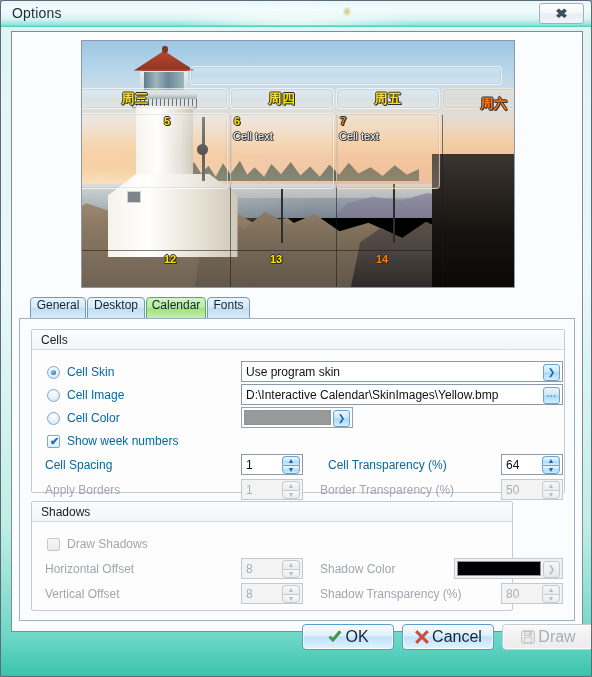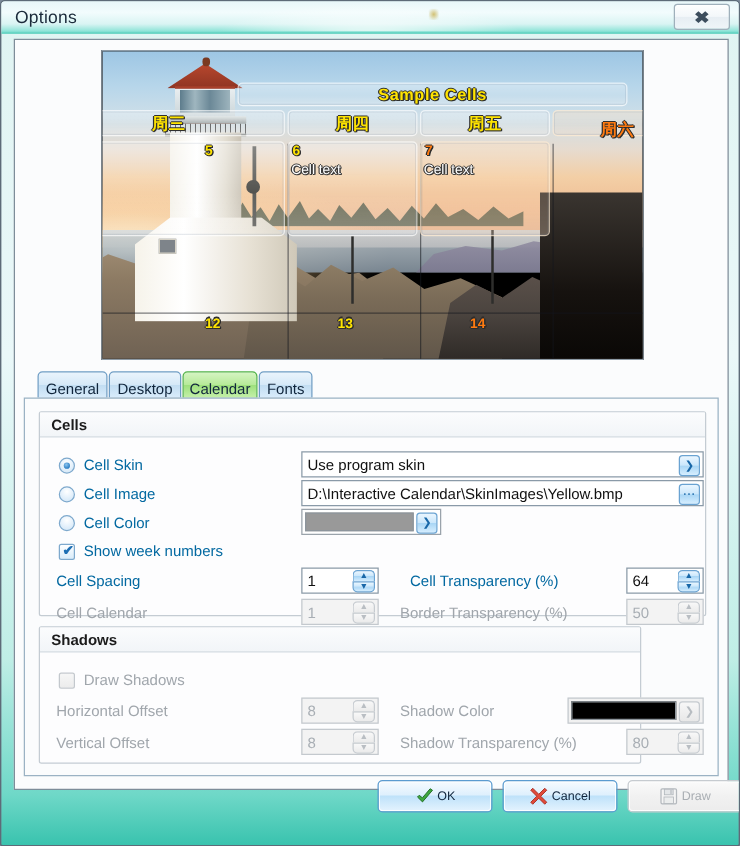--- a/index.html
+++ b/index.html
@@ -188,21 +188,21 @@
   .gridline-h{position:absolute;height:1px;background:rgba(20,24,30,.55);}
 
   
   .tabstrip{position:absolute;left:7px;top:265px;width:556px;height:22px;}
   .tab{
     position:absolute;top:0;height:22px;
     box-sizing:border-box;
     border:1px solid #6d9cc4;
     border-radius:4px 4px 0 0;
     background:linear-gradient(to bottom,#eaf4fc 0%,#d6e9f8 48%,#c2ddf2 52%,#d9ecfb 100%);
-    display:flex;align-items:flex-end;justify-content:center;
+    display:flex;align-items:flex-start;justify-content:center;
     font-size:12px;color:#10253c;
     padding:0 8px;
   }
   .tab.active{
     border-color:#52b247;
     background:linear-gradient(to bottom,#d5f4c2 0%,#b7ea9a 48%,#9ee07d 52%,#c4f0a8 100%);
   }
   .tabbody{
     position:absolute;left:7px;top:286px;width:556px;height:303px;
     box-sizing:border-box;
@@ -211,21 +211,21 @@
   }
 
   
   .group{position:absolute;box-sizing:border-box;border:1px solid #c4ccd3;background:#fdfdfe;border-radius:2px;}
   .group-header{
     position:absolute;left:0;top:0;right:0;height:20px;
     box-sizing:border-box;
     border-bottom:1px solid #d4dbe1;
     background:linear-gradient(to bottom,#fbfcfd 0%,#f2f5f8 100%);
     display:flex;align-items:center;padding-left:9px;
-    font-size:12px;color:#1b1b1b;font-weight:bold;
+    font-size:12px;color:#1b1b1b;
   }
 
   
   .lbl{position:absolute;font-size:12px;color:#0369a1;white-space:nowrap;}
   .lbl.dis{color:#a0a6ac;}
 
   .radio{position:absolute;width:13px;height:13px;border-radius:50%;
     box-sizing:border-box;
     border:1px solid #7ea9cd;
     background:radial-gradient(circle at 50% 30%,#ffffff 0%,#e3f0fb 55%,#cfe4f5 100%);}
@@ -280,21 +280,21 @@
   .spin-btns .sb.up{border-radius:4px 4px 0 0;border-bottom:none;}
   .spin-btns .sb.dn{border-radius:0 0 4px 4px;}
   .spin-btns.dis .sb{border-color:#c6cbd0;background:linear-gradient(to bottom,#f8f8f8,#ebebeb);color:#b9bec3;}
 
   
   .btn{
     position:absolute;height:26px;box-sizing:border-box;
     border:1px solid #5b9bd0;border-radius:4px;
     background:linear-gradient(to bottom,#f6fbff 0%,#dff0fd 45%,#bfe2fa 50%,#e4f3fe 100%);
     display:flex;align-items:center;justify-content:center;gap:2px;
-    font-size:10px;color:#10253c;
+    font-size:16px;color:#10253c;
     box-shadow:0 0 0 1px rgba(255,255,255,.85) inset;
   }
   .btn.dis{
     border-color:#c6cbd0;color:#a9aeb3;
     background:linear-gradient(to bottom,#fafafa 0%,#f1f1f1 50%,#ececec 100%);
   }
   .ico{width:16px;height:16px;display:block;}
 </style>
 </head>
 <body>
@@ -339,21 +339,20 @@
       </div>
 
       <div class="cal">
 
         <div class="gridline-v" style="left:148px;top:74px;height:174px;"></div>
         <div class="gridline-v" style="left:254px;top:74px;height:174px;"></div>
         <div class="gridline-v" style="left:360px;top:74px;height:174px;"></div>
         <div class="gridline-h" style="left:0;top:209px;width:434px;"></div>
 
         <div class="cellbox" style="left:108px;top:25px;width:312px;height:19px;"></div>
-        <div class="celltitle" style="left:108px;top:25px;width:312px;height:19px;">Sample Cells</div>
 
         <div class="cellbox" style="left:-40px;top:47px;width:186px;height:21px;"></div>
         <div class="celltitle" style="left:-40px;top:47px;width:186px;height:21px;">周三</div>
 
         <div class="cellbox" style="left:148px;top:47px;width:104px;height:21px;"></div>
         <div class="celltitle" style="left:148px;top:47px;width:104px;height:21px;">周四</div>
 
         <div class="cellbox" style="left:254px;top:47px;width:104px;height:21px;"></div>
         <div class="celltitle" style="left:254px;top:47px;width:104px;height:21px;">周五</div>
 
@@ -438,21 +437,21 @@
 
         <div class="lbl" style="left:296px;top:128px;">Cell Transparency (%)</div>
         <div class="spin" style="left:469px;top:124px;width:62px;height:21px;">
           <span class="v">64</span>
           <span class="spin-btns">
             <span class="sb up">▲</span>
             <span class="sb dn">▼</span>
           </span>
         </div>
 
-        <div class="lbl dis" style="left:13px;top:153px;">Cell Calendar</div>
+        <div class="lbl dis" style="left:13px;top:153px;">Apply Borders</div>
         <div class="spin dis" style="left:209px;top:149px;width:62px;height:21px;">
           <span class="v">1</span>
           <span class="spin-btns dis">
             <span class="sb up">▲</span>
             <span class="sb dn">▼</span>
           </span>
         </div>
 
         <div class="lbl dis" style="left:288px;top:153px;">Border Transparency (%)</div>
         <div class="spin dis" style="left:469px;top:149px;width:62px;height:21px;">

